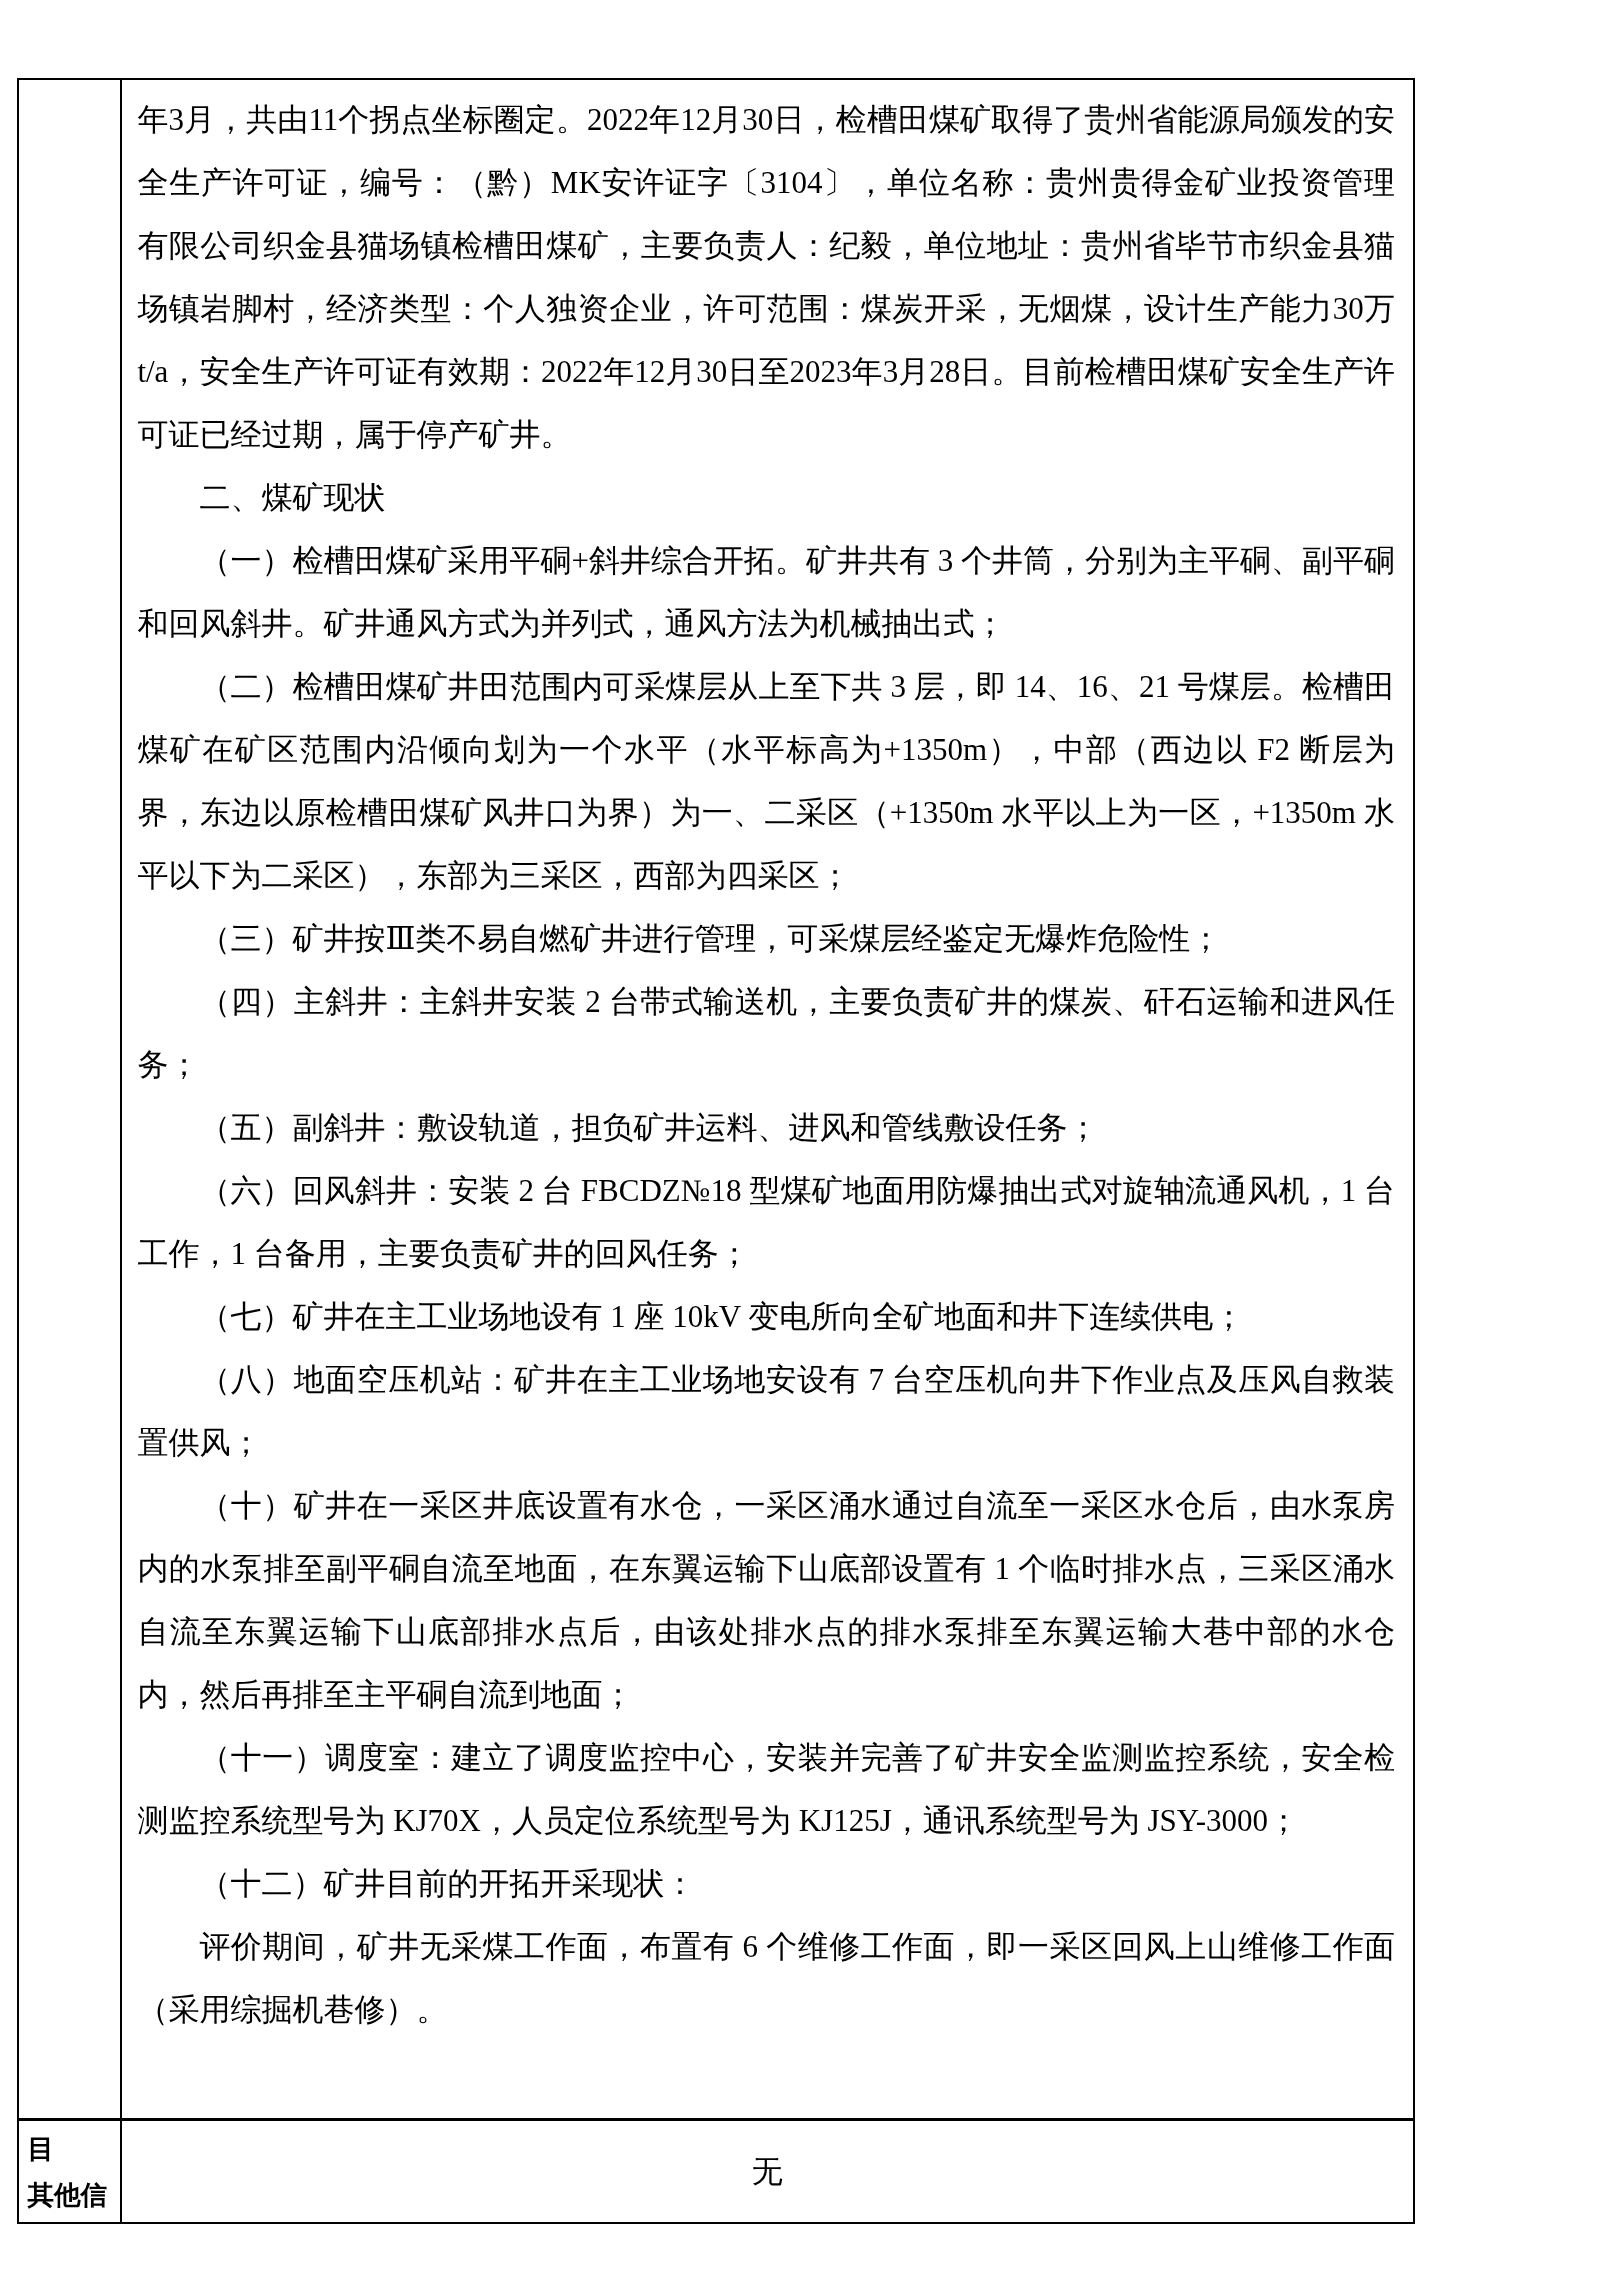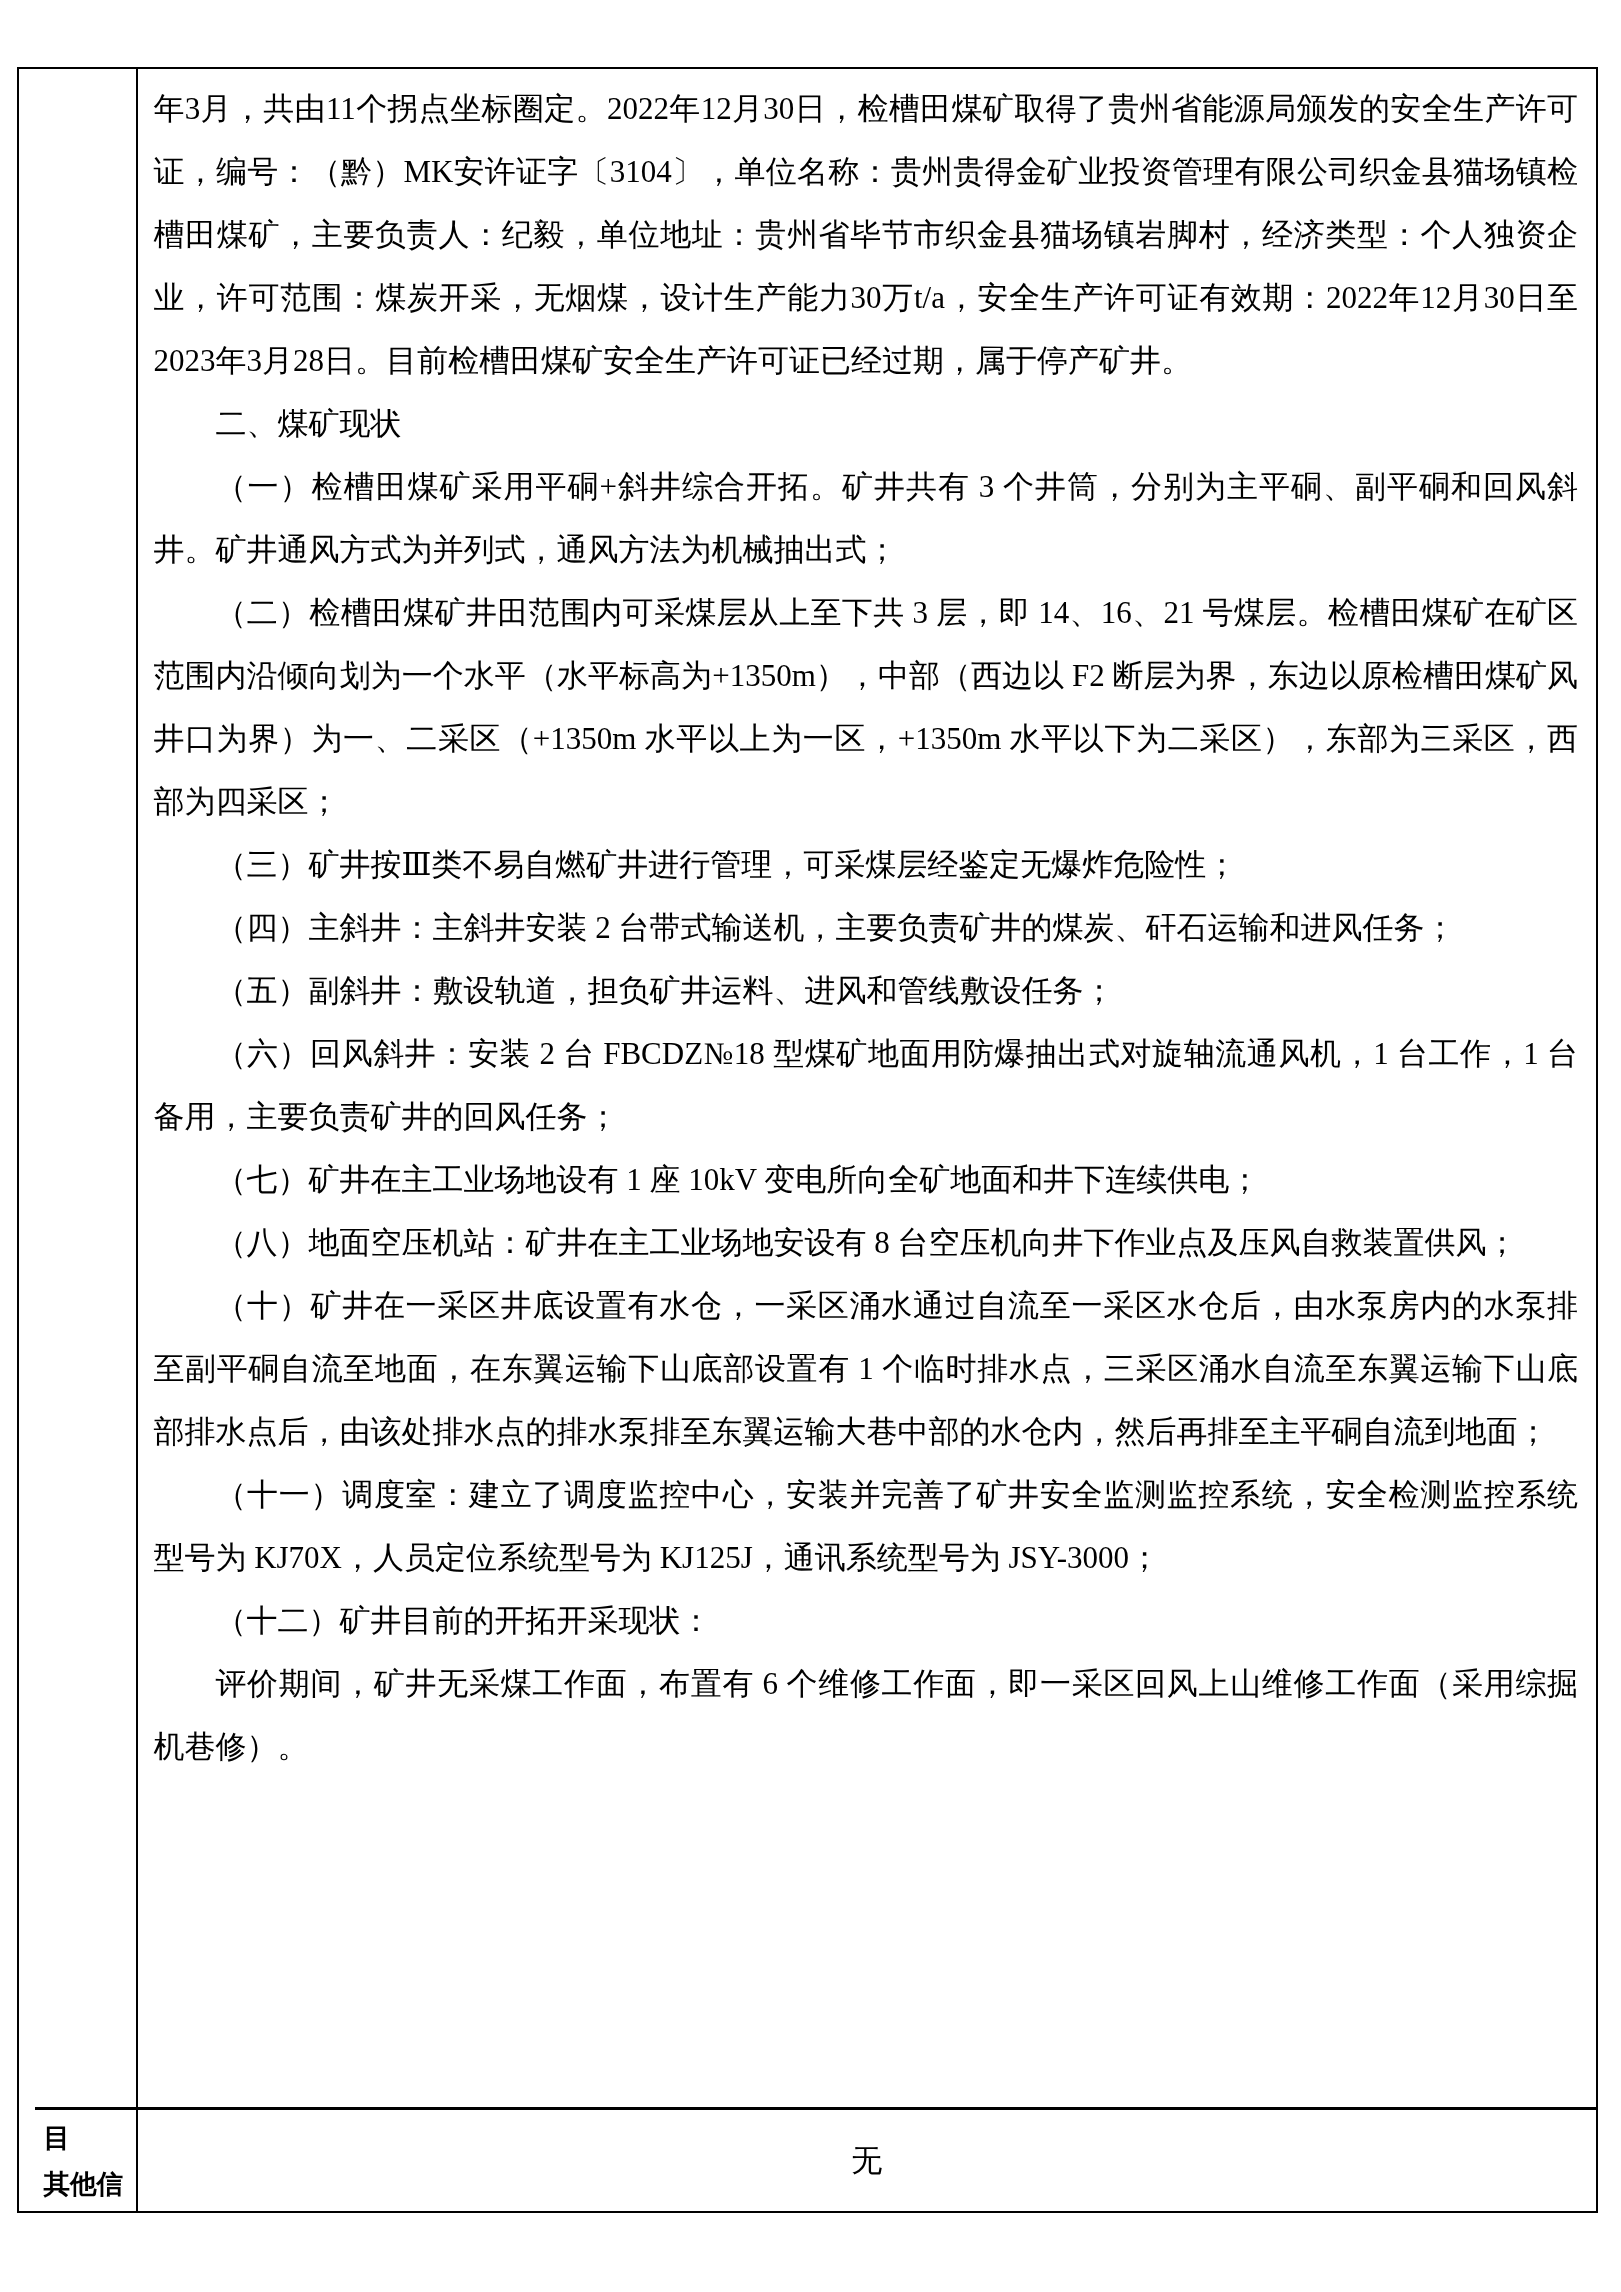--- a/index.html
+++ b/index.html
@@ -8,29 +8,28 @@
     width: 1621px;
     height: 2293px;
     background: #ffffff;
     color: #000000;
     font-family: "Liberation Serif", "DejaVu Serif", serif;
     overflow: hidden;
   }
   .doc-table {
     position: absolute;
     left: 16.7px;
-    top: 67px;
-    width: 1581px;
+    top: 78px;
+    width: 1398px;
     height: 2146px;
     box-sizing: border-box;
     border: 2.9px solid #000000;
     display: grid;
     grid-template-columns: 103px 1fr;
     grid-template-rows: 2038px 1fr;
-    padding-left: 16px;
   }
   .cell { box-sizing: border-box; overflow: hidden; }
   .c-empty {
     border-right: 2px solid #000000;
   }
   .c-body {
     padding: 7.8px 17.6px 0 15.7px;
     font-size: 31px;
     line-height: 63px;
     text-align: justify;
@@ -73,21 +72,21 @@
     <div class="cell c-body">
       <p class="para">年3月，共由11个拐点坐标圈定。2022年12月30日，检槽田煤矿取得了贵州省能源局颁发的安全生产许可证，编号：（黔）MK安许证字〔3104〕，单位名称：贵州贵得金矿业投资管理有限公司织金县猫场镇检槽田煤矿，主要负责人：纪毅，单位地址：贵州省毕节市织金县猫场镇岩脚村，经济类型：个人独资企业，许可范围：煤炭开采，无烟煤，设计生产能力30万t/a，安全生产许可证有效期：2022年12月30日至2023年3月28日。目前检槽田煤矿安全生产许可证已经过期，属于停产矿井。</p>
       <p class="para heading">二、煤矿现状</p>
       <p class="para indent">（一）检槽田煤矿采用平硐+斜井综合开拓。矿井共有 3 个井筒，分别为主平硐、副平硐和回风斜井。矿井通风方式为并列式，通风方法为机械抽出式；</p>
       <p class="para indent">（二）检槽田煤矿井田范围内可采煤层从上至下共 3 层，即 14、16、21 号煤层。检槽田煤矿在矿区范围内沿倾向划为一个水平（水平标高为+1350m），中部（西边以 F2 断层为界，东边以原检槽田煤矿风井口为界）为一、二采区（+1350m 水平以上为一区，+1350m 水平以下为二采区），东部为三采区，西部为四采区；</p>
       <p class="para indent">（三）矿井按Ⅲ类不易自燃矿井进行管理，可采煤层经鉴定无爆炸危险性；</p>
       <p class="para indent">（四）主斜井：主斜井安装 2 台带式输送机，主要负责矿井的煤炭、矸石运输和进风任务；</p>
       <p class="para indent">（五）副斜井：敷设轨道，担负矿井运料、进风和管线敷设任务；</p>
       <p class="para indent">（六）回风斜井：安装 2 台 FBCDZ№18 型煤矿地面用防爆抽出式对旋轴流通风机，1 台工作，1 台备用，主要负责矿井的回风任务；</p>
       <p class="para indent">（七）矿井在主工业场地设有 1 座 10kV 变电所向全矿地面和井下连续供电；</p>
-      <p class="para indent">（八）地面空压机站：矿井在主工业场地安设有 8 台空压机向井下作业点及压风自救装置供风；</p>
+      <p class="para indent">（八）地面空压机站：矿井在主工业场地安设有 7 台空压机向井下作业点及压风自救装置供风；</p>
       <p class="para indent">（十）矿井在一采区井底设置有水仓，一采区涌水通过自流至一采区水仓后，由水泵房内的水泵排至副平硐自流至地面，在东翼运输下山底部设置有 1 个临时排水点，三采区涌水自流至东翼运输下山底部排水点后，由该处排水点的排水泵排至东翼运输大巷中部的水仓内，然后再排至主平硐自流到地面；</p>
       <p class="para indent">（十一）调度室：建立了调度监控中心，安装并完善了矿井安全监测监控系统，安全检测监控系统型号为 KJ70X，人员定位系统型号为 KJ125J，通讯系统型号为 JSY-3000；</p>
       <p class="para indent">（十二）矿井目前的开拓开采现状：</p>
       <p class="para indent">评价期间，矿井无采煤工作面，布置有 6 个维修工作面，即一采区回风上山维修工作面（采用综掘机巷修）。</p>
     </div>
 
     <div class="cell c-footer-label">
       <div>评价项目</div>
       <div>其他信息</div>
     </div>

